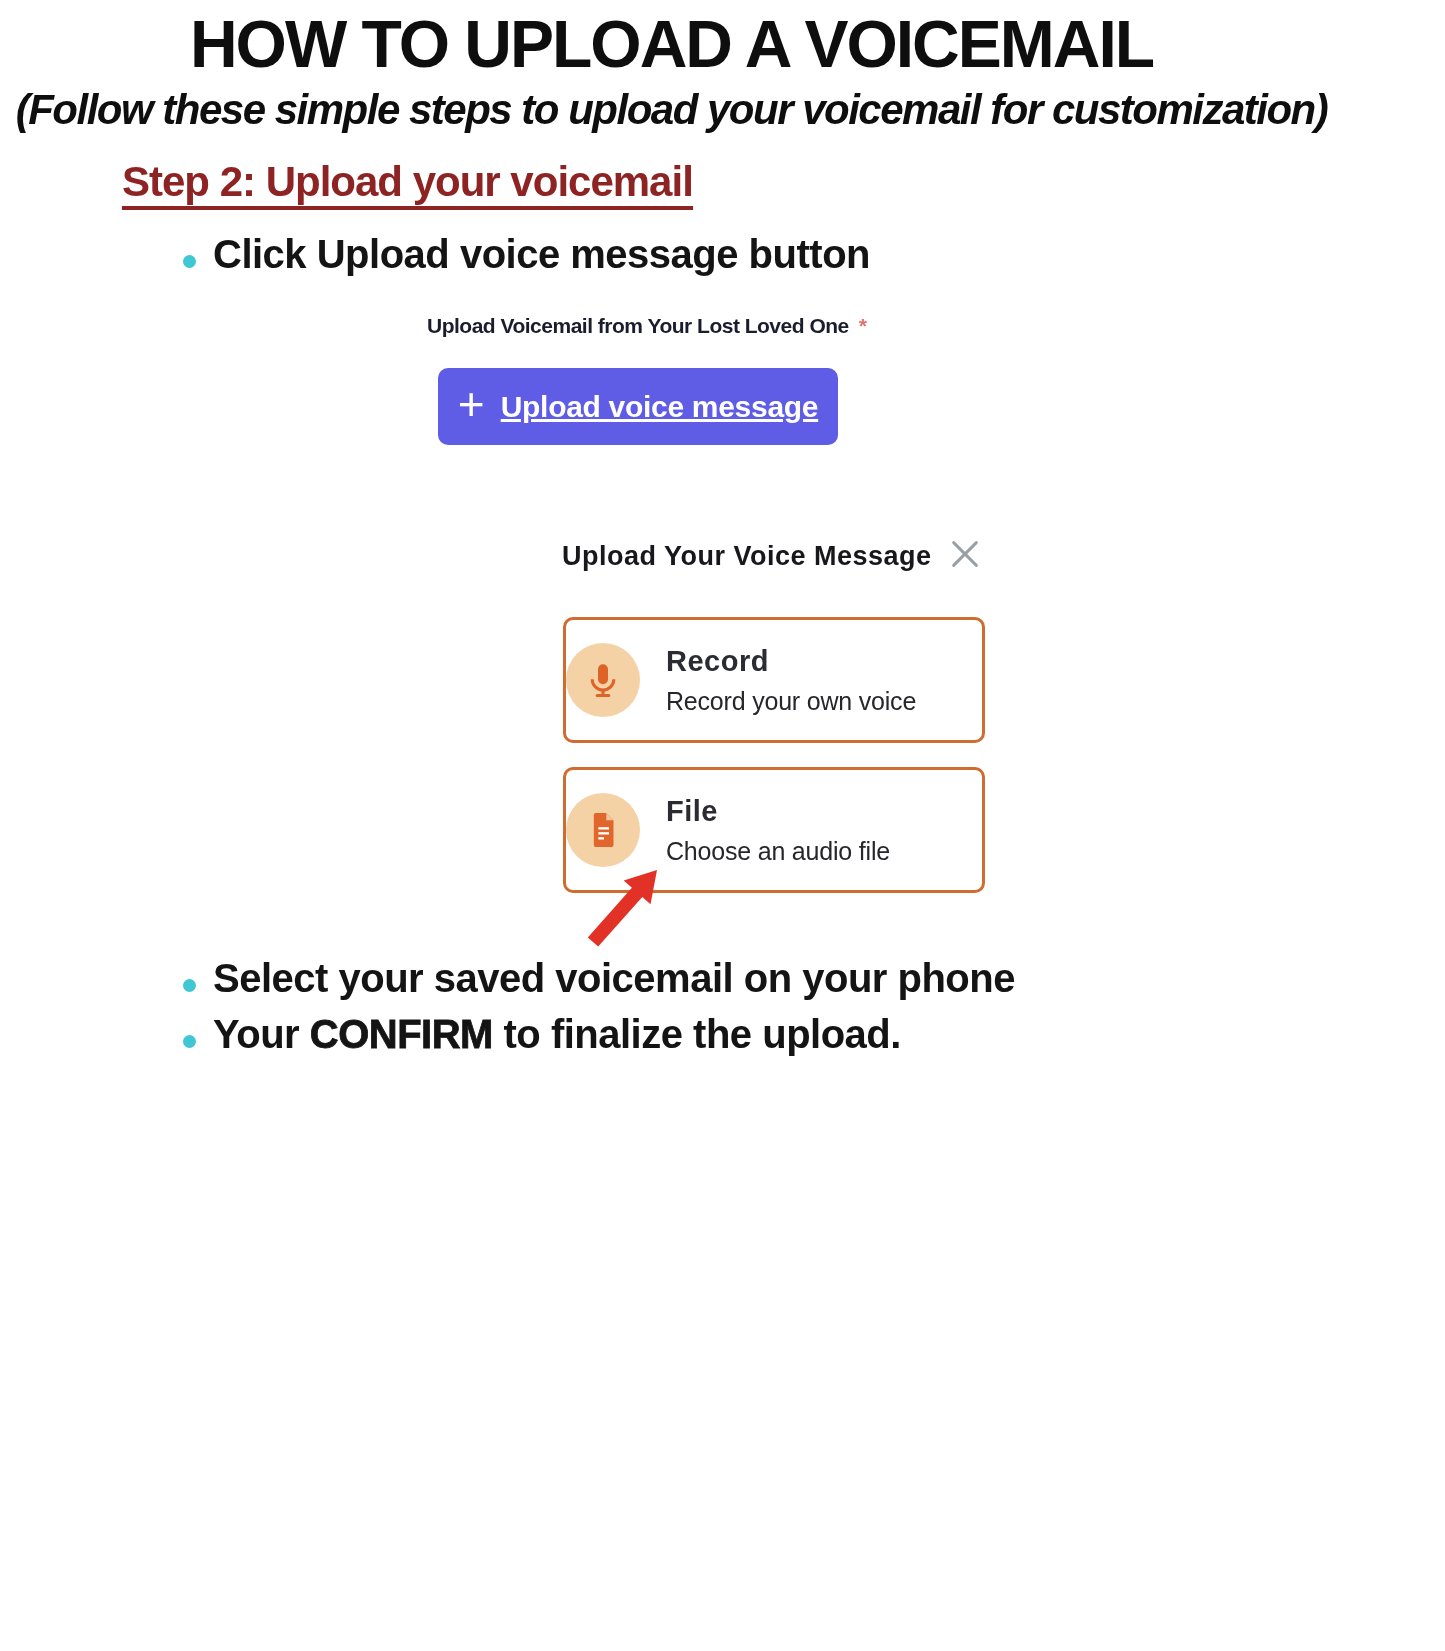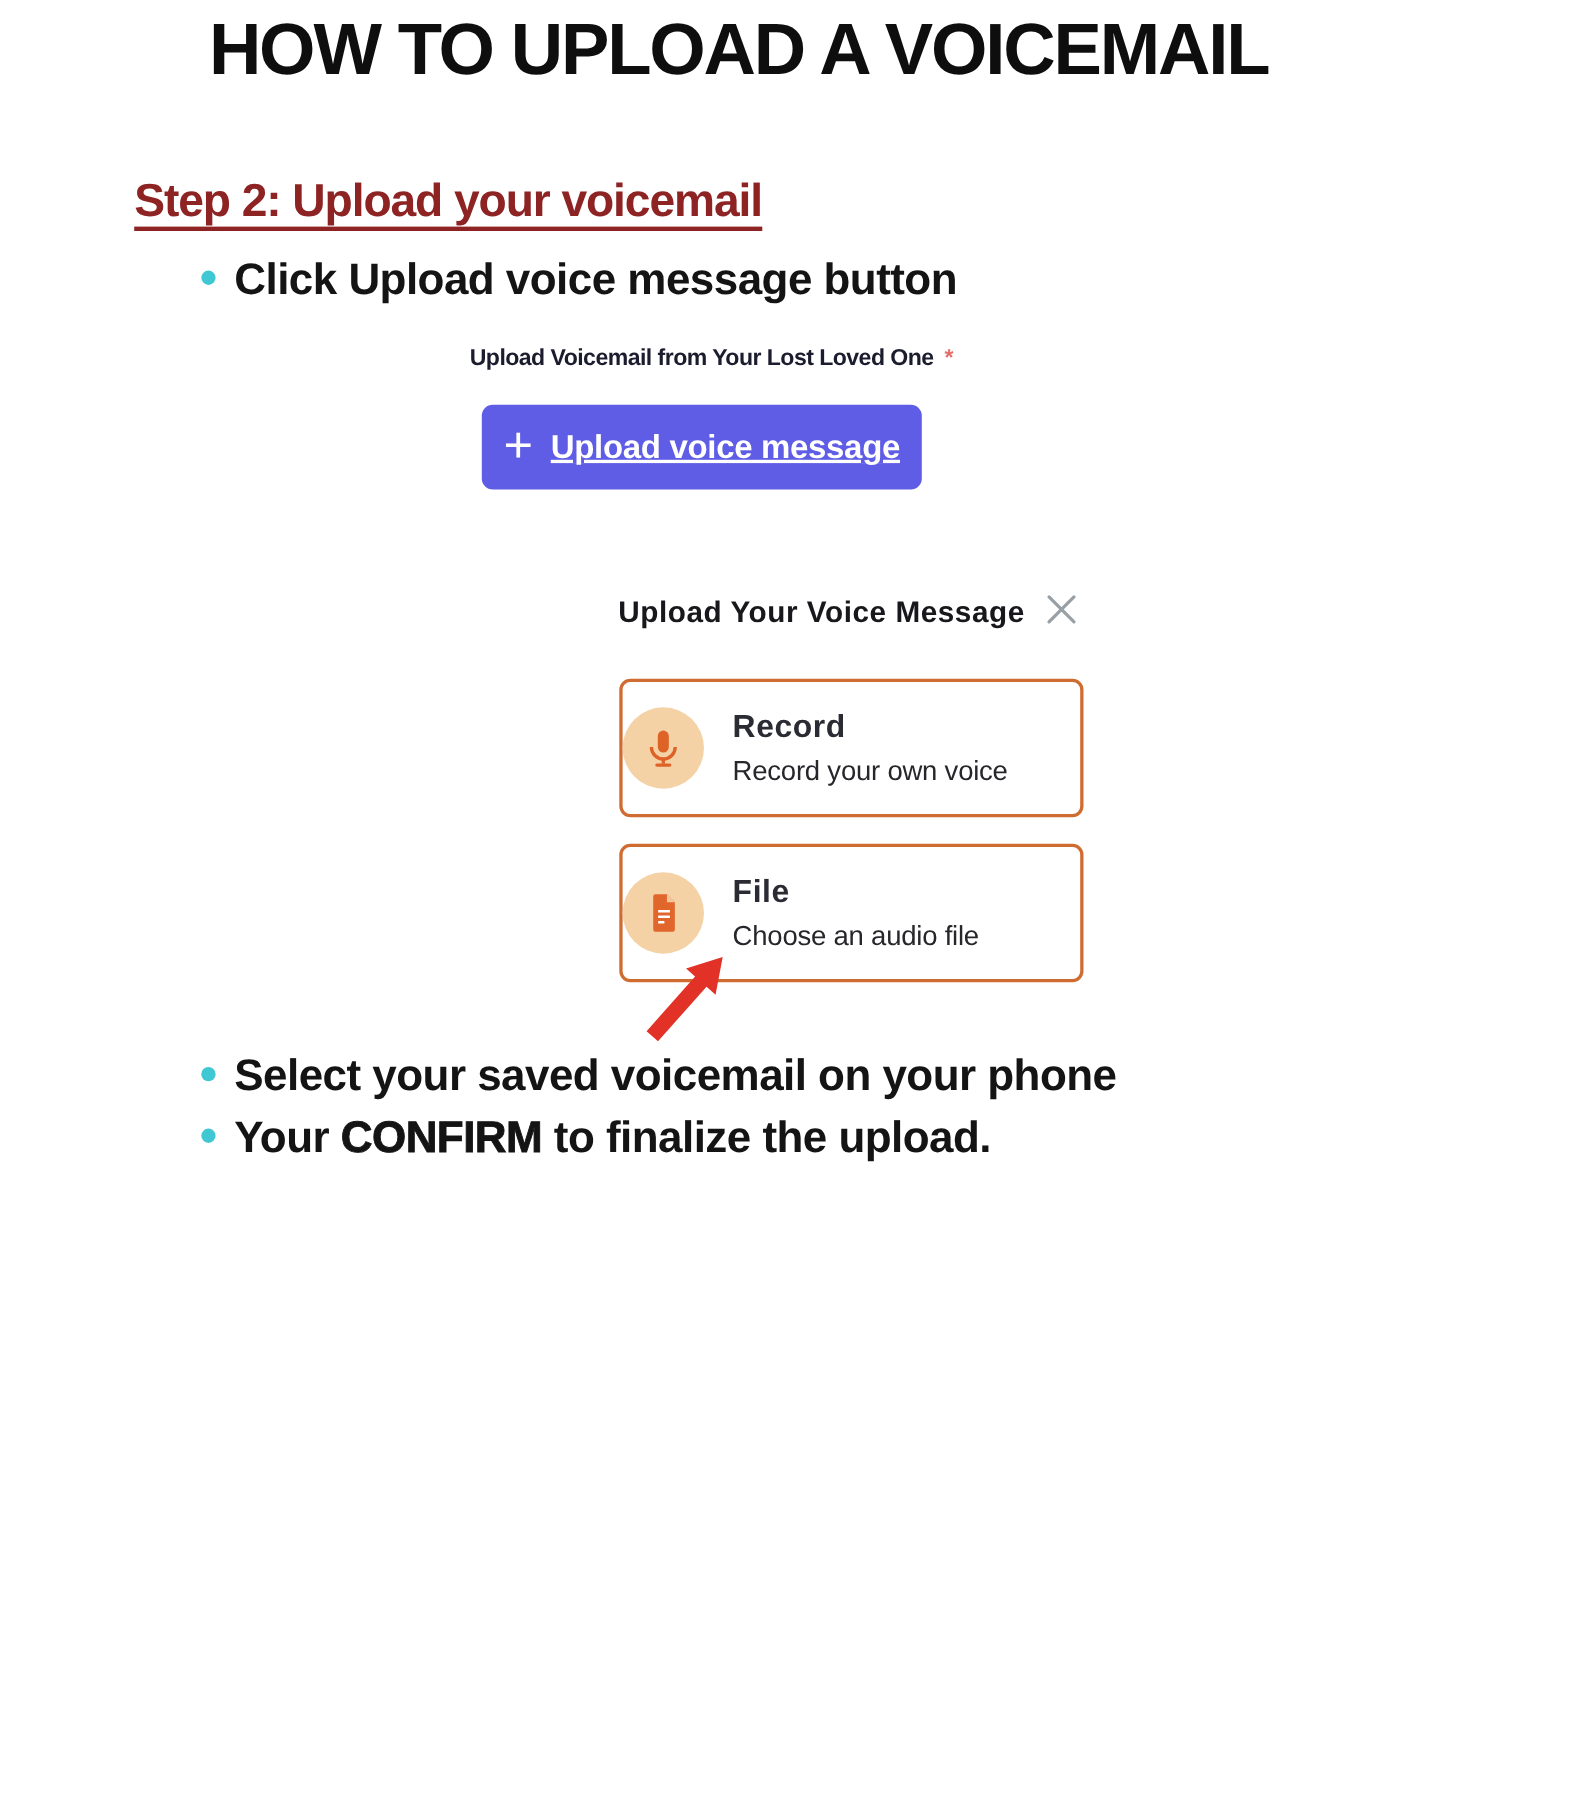--- a/index.html
+++ b/index.html
@@ -8,21 +8,21 @@
 
   
   .title{position:absolute;top:6px;left:0;width:100%;text-align:center;
          font-size:66px;font-weight:700;letter-spacing:-2px;color:#0e0e0e;white-space:nowrap;}
   .subtitle{position:absolute;top:86px;left:0;width:100%;text-align:center;
             font-size:42px;font-weight:700;font-style:italic;letter-spacing:-1.5px;color:#0e0e0e;white-space:nowrap;}
   .step{position:absolute;left:122px;top:158px;font-size:42px;font-weight:700;letter-spacing:-1px;
         color:#8e2323;border-bottom:4px solid #8e2323;padding-bottom:0;white-space:nowrap;}
 
   
-  .bullet{position:absolute;left:183px;display:flex;align-items:flex-start;}
+  .bullet{position:absolute;left:183px;display:flex;align-items:center;}
   .dot{width:13px;height:13px;border-radius:50%;background:#3fc8d4;margin-top:14px;margin-right:17px;flex:none;}
   .bullet .txt{font-size:40px;font-weight:700;letter-spacing:-0.5px;line-height:1.1;color:#141414;white-space:nowrap;}
   #b1{top:232px}
   #b2{top:478px}
   #b3{top:956px}
   #b4{top:1012px}
   .heavy{font-weight:900;-webkit-text-stroke:0.8px #141414;}
 
   
   .field-label{position:absolute;left:427px;top:314px;font-size:21px;font-weight:700;
@@ -48,20 +48,21 @@
   .card-sub{font-size:25px;font-weight:400;color:#26262b;margin-top:9px;letter-spacing:-0.2px;}
 
   .arrow{position:absolute;left:575px;top:850px;width:100px;height:100px;}
 </style>
 </head>
 <body>
 
 <div class="canvas">
 
   <div class="title">HOW TO UPLOAD A VOICEMAIL</div>
+  <div class="subtitle">(Follow these simple steps to upload your voicemail for customization)</div>
   <div class="step">Step 2: Upload your voicemail</div>
 
   <div class="bullet" id="b1">
     <span class="dot"></span>
     <span class="txt">Click Upload voice message button</span>
   </div>
 
   <div class="field-label">
     <span>Upload Voicemail from Your Lost Loved One</span><span class="req">*</span>
   </div>

